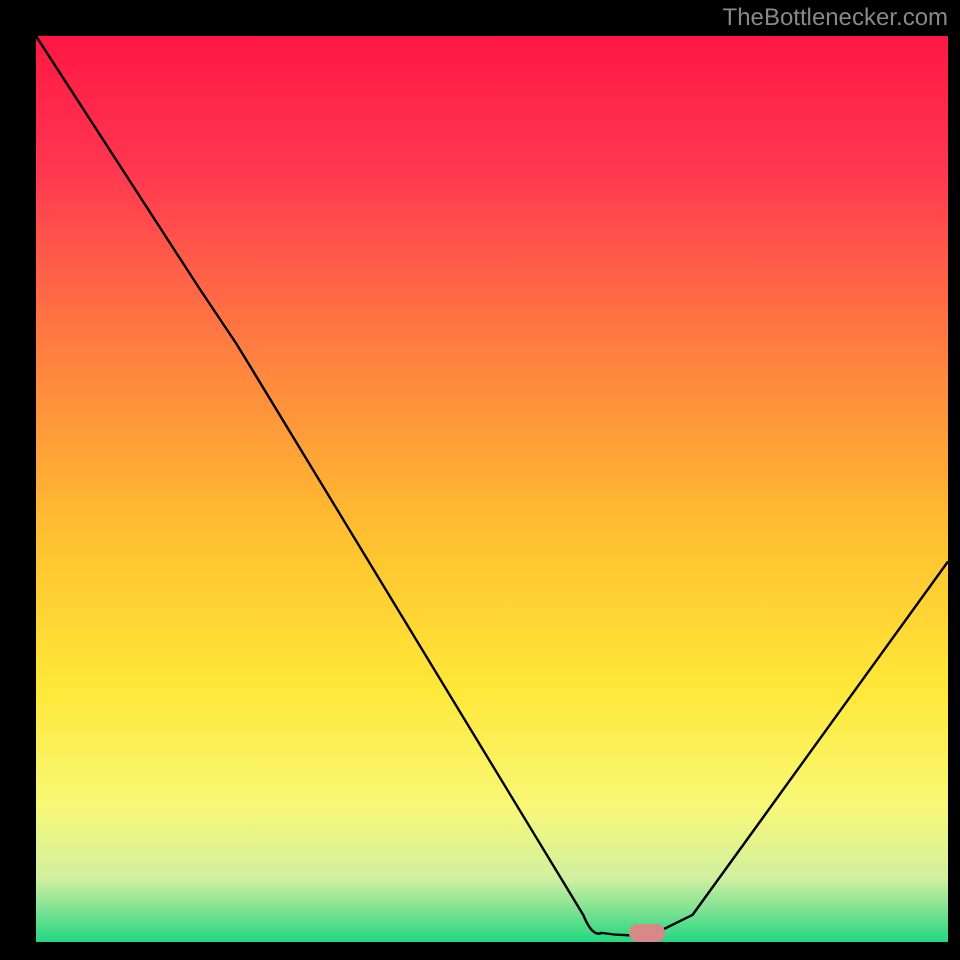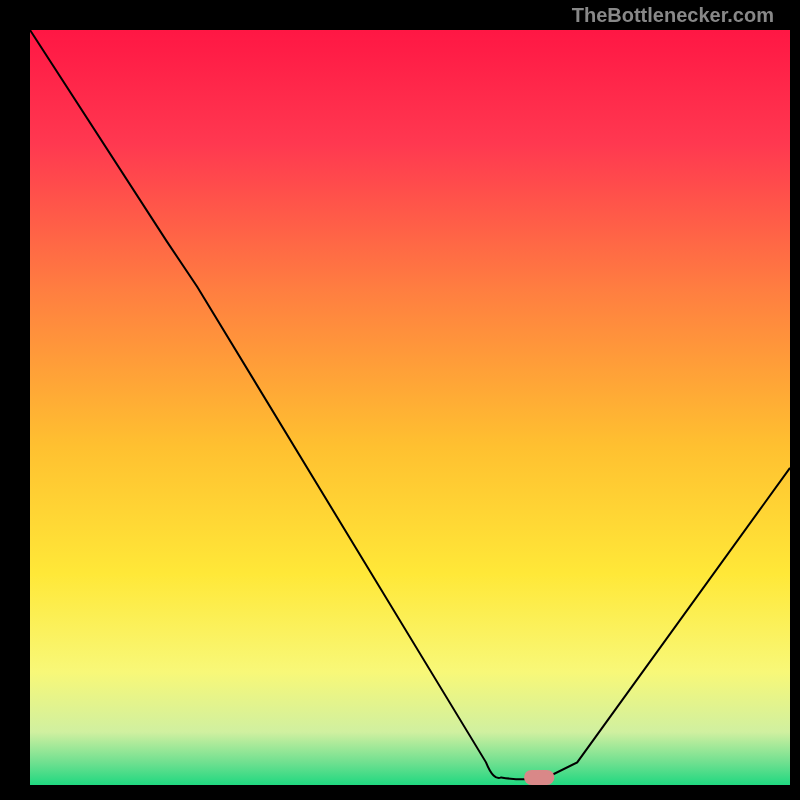--- a/index.html
+++ b/index.html
@@ -14,24 +14,24 @@
   .chart-container {
     position: absolute;
     top: 0;
     left: 0;
     width: 800px;
     height: 800px;
   }
   .watermark {
     position: absolute;
     top: 4px;
-    right: 26px;
+    right: 10px;
     color: #888;
     font-size: 20px;
-    font-weight: 700;
+    font-weight: 400;
     z-index: 10;
   }
   svg {
     display: block;
   }
 </style>
 </head>
 <body>
 
 <div class="chart-container">

